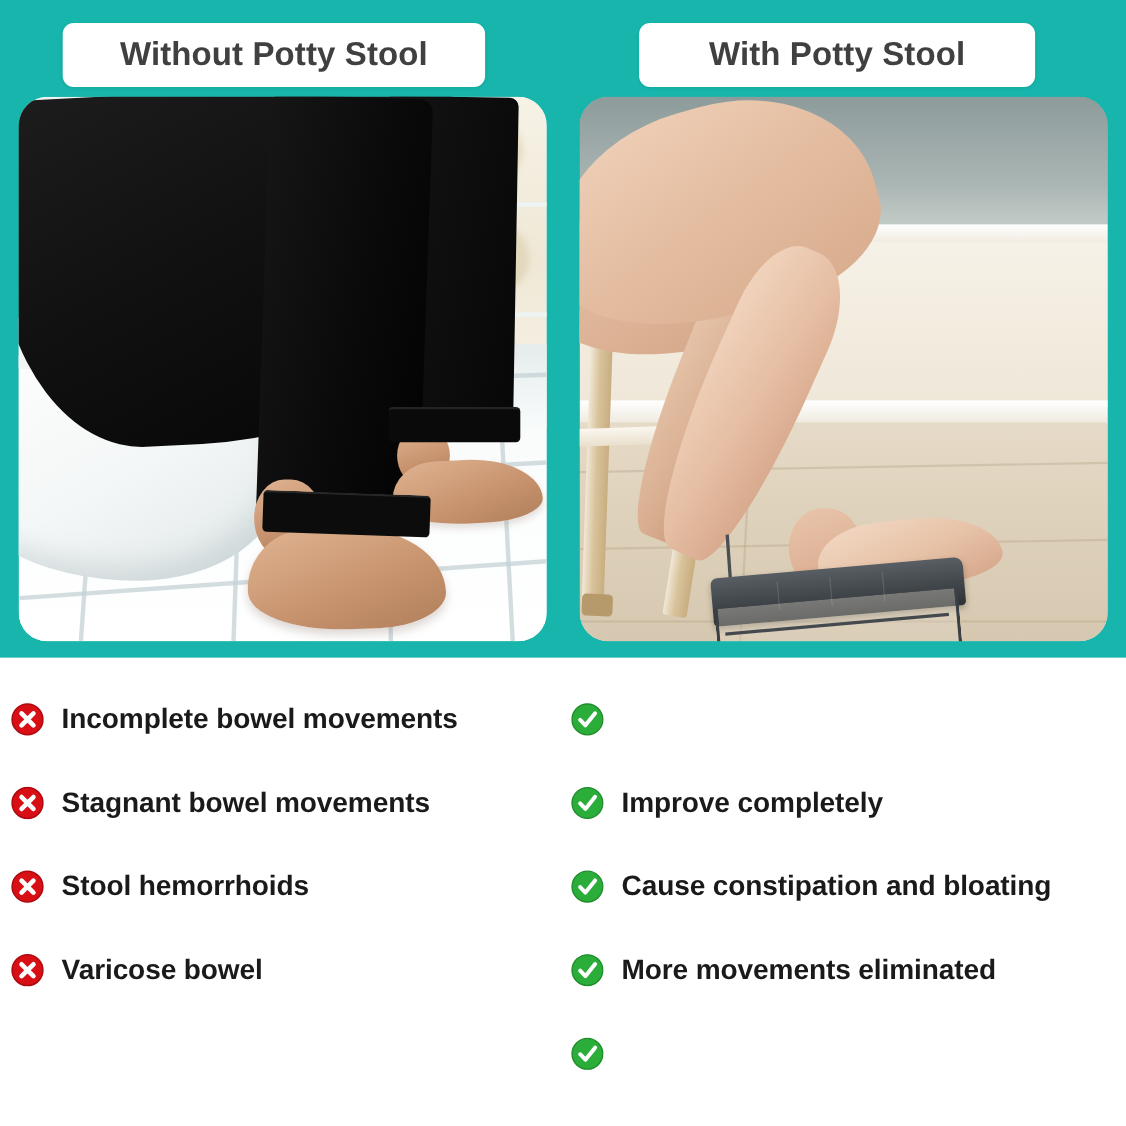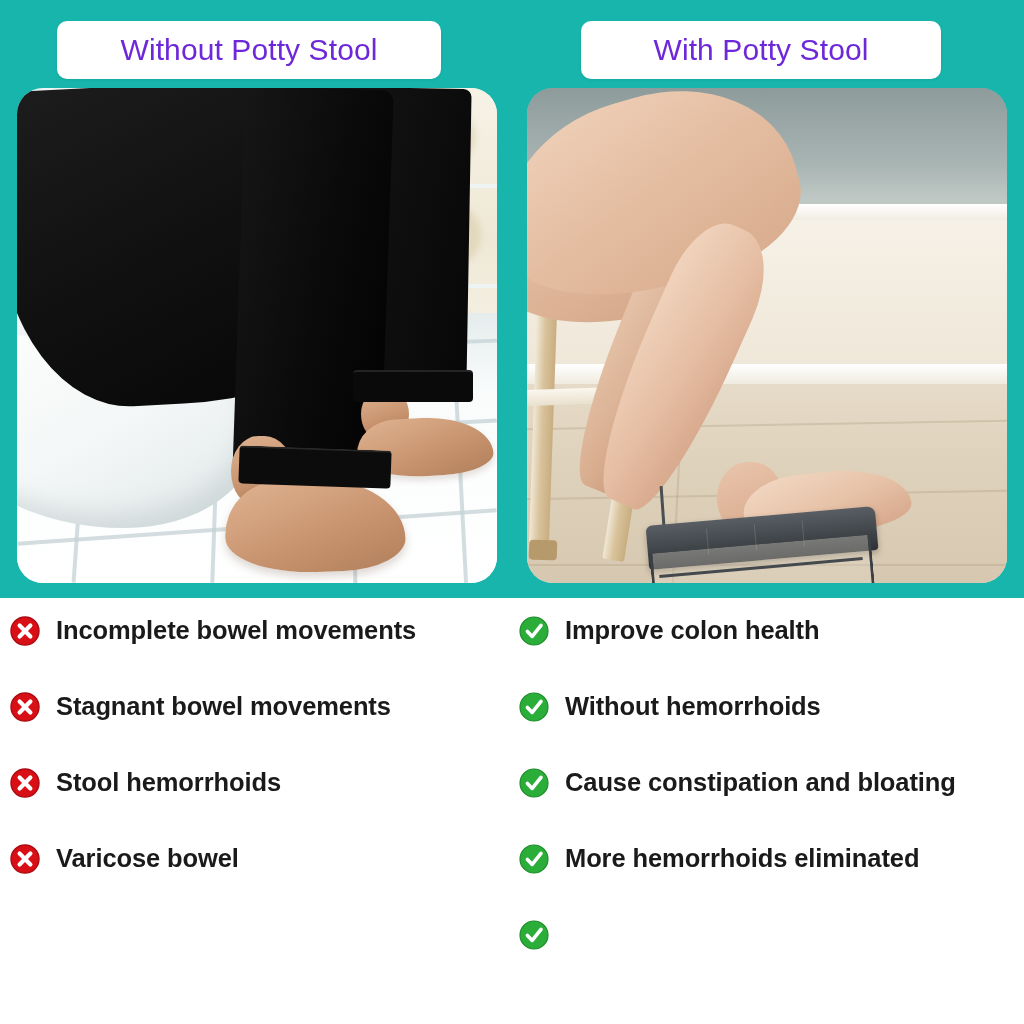--- a/index.html
+++ b/index.html
@@ -38,23 +38,23 @@
     background: #ffffff;
     border-radius: 10px;
     display: flex;
     align-items: center;
     justify-content: center;
     box-shadow: 0 1px 3px rgba(0,0,0,0.08);
   }
   .badge-left  { left: 57px;  width: 384px; }
   .badge-right { left: 581px; width: 360px; }
   .badge-text {
-    color: #6d28d9;
+    color: #404040;
     font-size: 30px;
-    font-weight: normal;
+    font-weight: bold;
     letter-spacing: 0.1px;
     white-space: nowrap;
   }
 
   
   .photo {
     position: absolute;
     top: 88px;
     width: 480px;
     height: 495px;
@@ -440,20 +440,21 @@
   }
   .list-col {
     position: absolute;
     top: 18px;
   }
   .col-left  { left: 10px;  width: 500px; }
   .col-right { left: 519px; width: 500px; }
 
   .list-item {
     display: flex;
+    align-items: center;
     height: 76px;
     gap: 16px;
   }
   .mark {
     flex: 0 0 auto;
     width: 30px;
     height: 30px;
     border-radius: 50%;
     position: relative;
     display: block;
@@ -599,51 +600,50 @@
 
     <div class="list-col col-right">
       <div class="list-item">
         <span class="mark">
           <svg width="30" height="30" viewBox="0 0 30 30">
             <circle cx="15" cy="15" r="14" fill="#2aad39"></circle>
             <circle cx="15" cy="15" r="14" fill="none" stroke="#1f8c2c" stroke-width="1.2"></circle>
             <path d="M8.4 15.4 L13.2 20.4 L22 9.4" stroke="#ffffff" stroke-width="3.6" fill="none" stroke-linecap="round" stroke-linejoin="round"></path>
           </svg>
         </span>
-        <span class="item-text">Improve colon health</span>
       </div>
       <div class="list-item">
         <span class="mark">
           <svg width="30" height="30" viewBox="0 0 30 30">
             <circle cx="15" cy="15" r="14" fill="#2aad39"></circle>
             <circle cx="15" cy="15" r="14" fill="none" stroke="#1f8c2c" stroke-width="1.2"></circle>
             <path d="M8.4 15.4 L13.2 20.4 L22 9.4" stroke="#ffffff" stroke-width="3.6" fill="none" stroke-linecap="round" stroke-linejoin="round"></path>
           </svg>
         </span>
-        <span class="item-text">Without hemorrhoids</span>
+        <span class="item-text">Improve completely</span>
       </div>
       <div class="list-item">
         <span class="mark">
           <svg width="30" height="30" viewBox="0 0 30 30">
             <circle cx="15" cy="15" r="14" fill="#2aad39"></circle>
             <circle cx="15" cy="15" r="14" fill="none" stroke="#1f8c2c" stroke-width="1.2"></circle>
             <path d="M8.4 15.4 L13.2 20.4 L22 9.4" stroke="#ffffff" stroke-width="3.6" fill="none" stroke-linecap="round" stroke-linejoin="round"></path>
           </svg>
         </span>
         <span class="item-text">Cause constipation and bloating</span>
       </div>
       <div class="list-item">
         <span class="mark">
           <svg width="30" height="30" viewBox="0 0 30 30">
             <circle cx="15" cy="15" r="14" fill="#2aad39"></circle>
             <circle cx="15" cy="15" r="14" fill="none" stroke="#1f8c2c" stroke-width="1.2"></circle>
             <path d="M8.4 15.4 L13.2 20.4 L22 9.4" stroke="#ffffff" stroke-width="3.6" fill="none" stroke-linecap="round" stroke-linejoin="round"></path>
           </svg>
         </span>
-        <span class="item-text">More hemorrhoids eliminated</span>
+        <span class="item-text">More movements eliminated</span>
       </div>
       <div class="list-item">
         <span class="mark">
           <svg width="30" height="30" viewBox="0 0 30 30">
             <circle cx="15" cy="15" r="14" fill="#2aad39"></circle>
             <circle cx="15" cy="15" r="14" fill="none" stroke="#1f8c2c" stroke-width="1.2"></circle>
             <path d="M8.4 15.4 L13.2 20.4 L22 9.4" stroke="#ffffff" stroke-width="3.6" fill="none" stroke-linecap="round" stroke-linejoin="round"></path>
           </svg>
         </span>
       </div>

